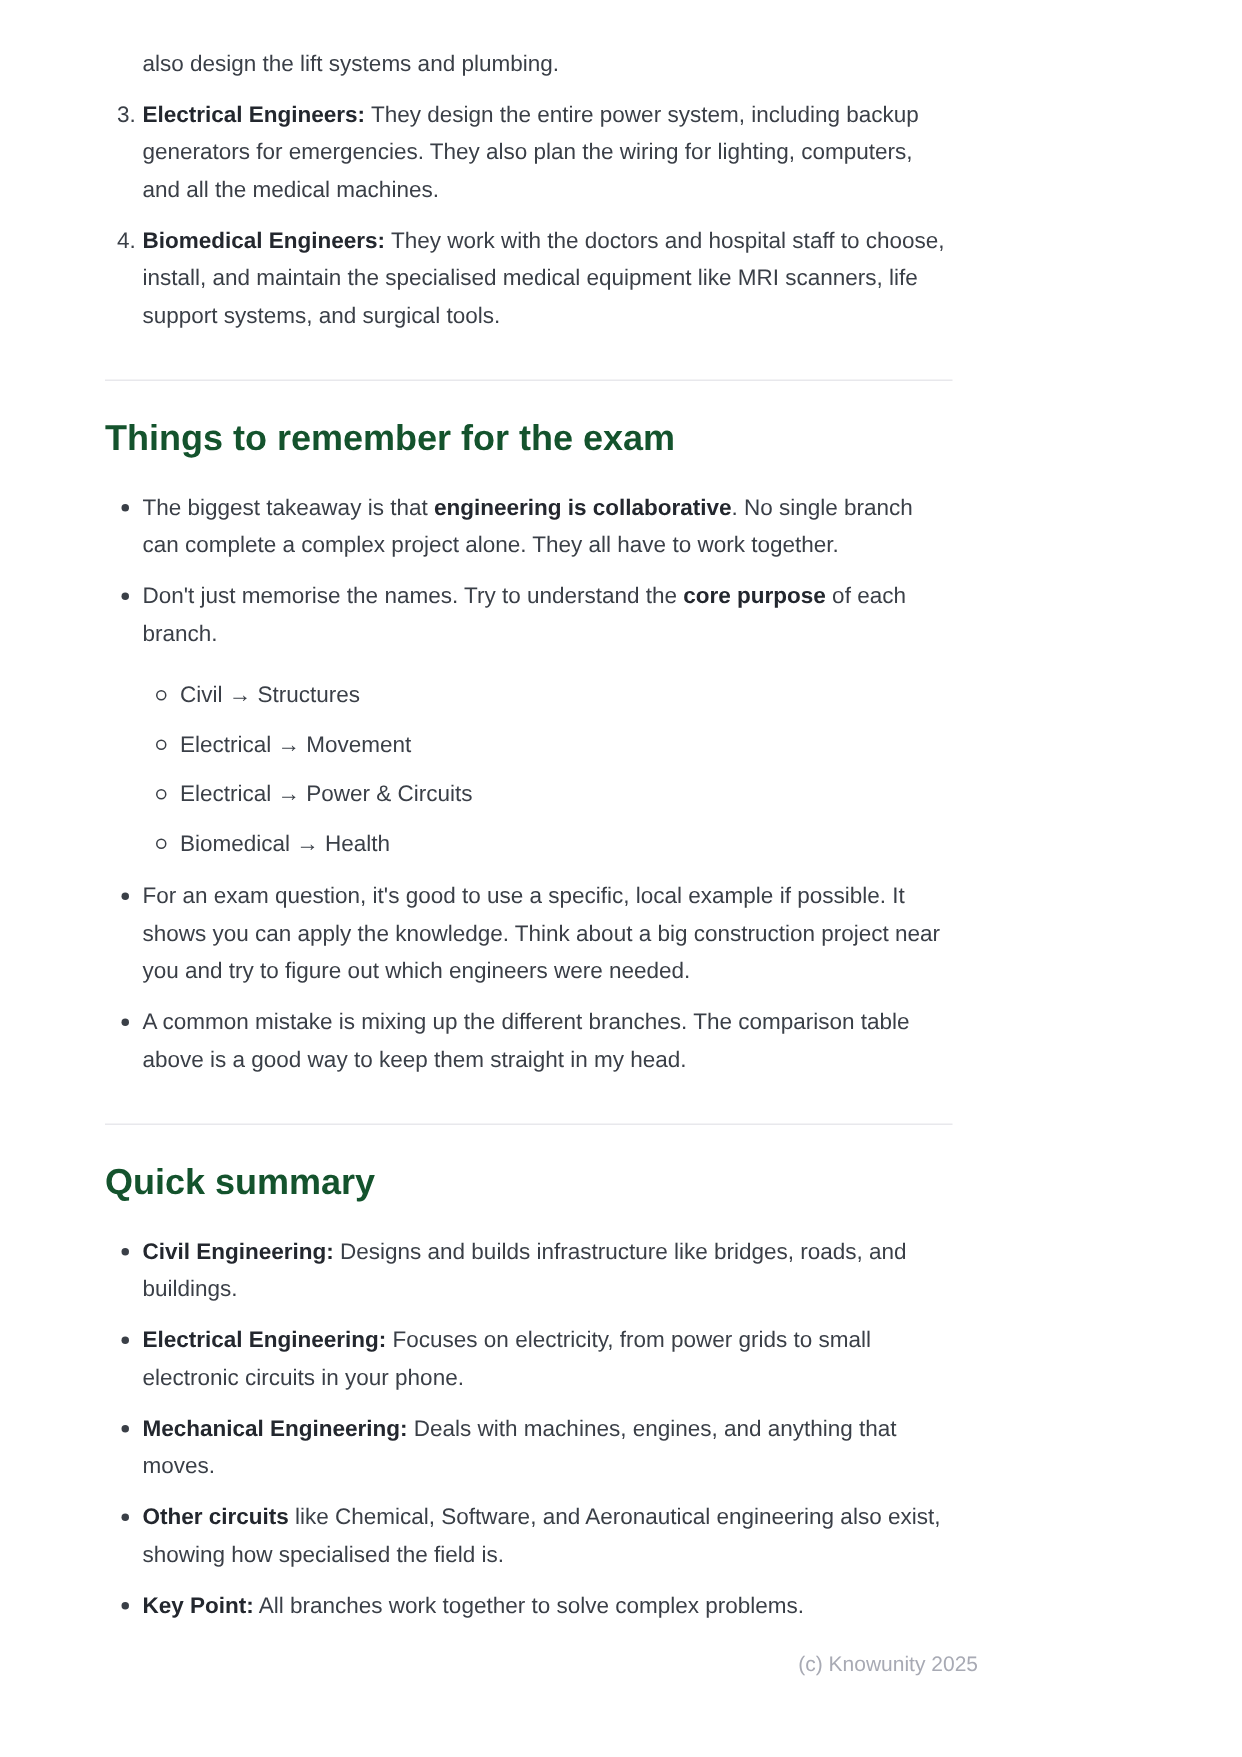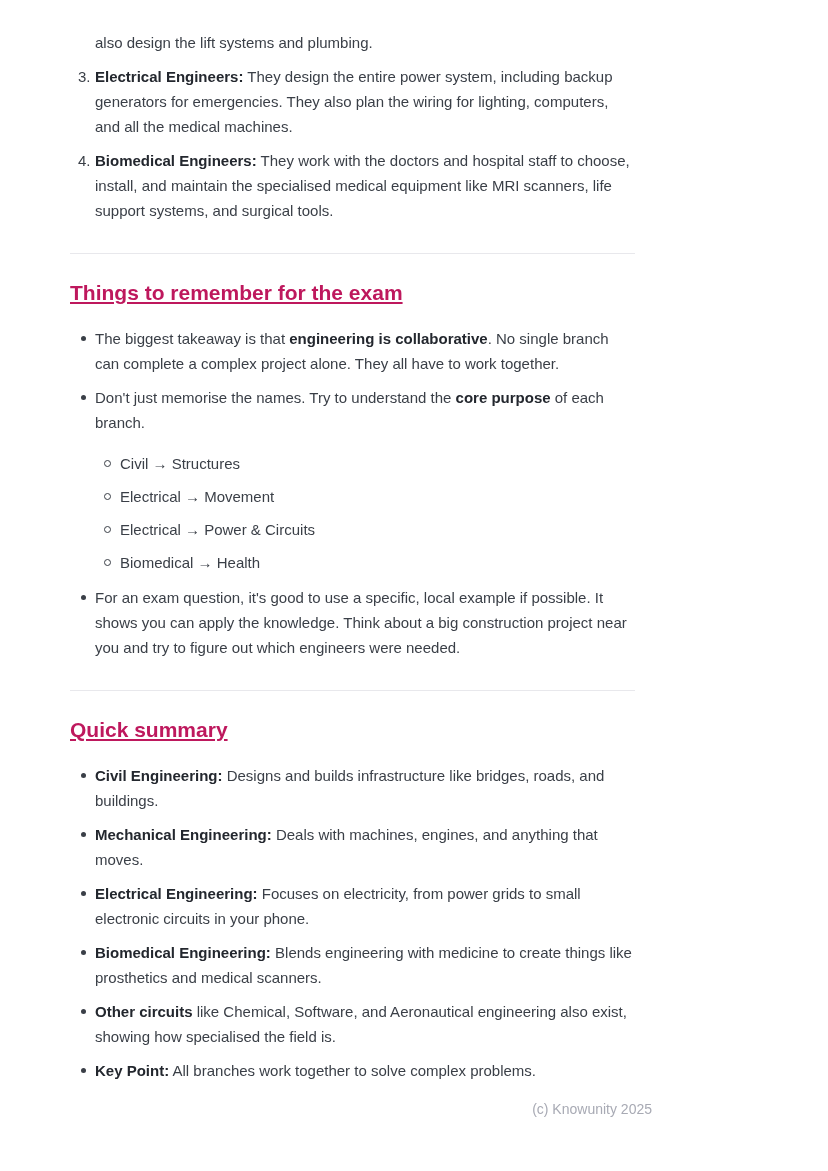--- a/index.html
+++ b/index.html
@@ -9,21 +9,21 @@
   }
   .content{
     position:absolute;left:70px;top:30px;width:565px;
     color:#3a3f47;font-size:15px;line-height:25px;
   }
   .b{font-weight:bold;color:#23272e;}
   .cont-line{margin:0;padding-left:25px;}
   .oli{position:relative;padding-left:25px;margin-top:9px;}
   .oli .num{position:absolute;left:8px;top:0;}
   .rule{height:1px;background:#e8e8ec;border:0;margin:30px 0 0 0;width:565px;}
-  .sec-title{margin:24px 0 0 0;font-size:21px;line-height:30px;font-weight:bold;color:#be185d;text-decoration:underline;}
+  .sec-title{margin:24px 0 0 0;font-size:24px;line-height:30px;font-weight:bold;color:#14532d;}
   .ulist{margin-top:18px;}
   .li{position:relative;padding-left:25px;margin-top:9px;}
   .ulist .li:first-child{margin-top:0;}
   .dot{position:absolute;left:11px;top:10px;width:5px;height:5px;border-radius:50%;background:#3a3f47;}
   .sublist{margin-top:16px;margin-bottom:10px;}
   .sli{position:relative;padding-left:25px;margin-top:8px;}
   .ring{position:absolute;left:9px;top:9px;width:5px;height:5px;border:1.5px solid #3a3f47;border-radius:50%;background:transparent;}
   .side-panel{position:absolute;left:753px;top:37px;width:39px;height:1095px;background:#f6f5fb;z-index:1;}
   .watermark{position:absolute;top:1102px;right:52px;font-size:14px;line-height:14px;color:#a8aab4;z-index:2;}
   .side-bar{position:absolute;left:747px;top:37px;width:6px;height:1095px;background:#c8b8ec;z-index:3;}
@@ -62,42 +62,42 @@
                 <div class="sli"><span class="ring"></span><span>Civil → Structures</span></div>
                 <div class="sli"><span class="ring"></span><span>Electrical → Movement</span></div>
                 <div class="sli"><span class="ring"></span><span>Electrical → Power &amp; Circuits</span></div>
                 <div class="sli"><span class="ring"></span><span>Biomedical → Health</span></div>
               </div></div>
           </div>
           <div class="li">
             <span class="dot"></span>
             <div class="li-text"><span>For an exam question, it's good to use a specific, local example if possible. It shows you can apply the knowledge. Think about a big construction project near you and try to figure out which engineers were needed.</span></div>
           </div>
+          <div class="li">
+            <span class="dot"></span>
+            <div class="li-text"><span>A common mistake is mixing up the different branches. The comparison table above is a good way to keep them straight in my head.</span></div>
+          </div>
         </div>
     </section>
 
     <section>
       <div class="rule"></div>
       <h2 class="sec-title">Quick summary</h2>
       <div class="ulist">
           <div class="li">
             <span class="dot"></span>
             <div class="li-text"><span class="b">Civil Engineering:</span><span> Designs and builds infrastructure like bridges, roads, and buildings.</span></div>
           </div>
           <div class="li">
             <span class="dot"></span>
-            <div class="li-text"><span class="b">Mechanical Engineering:</span><span> Deals with machines, engines, and anything that moves.</span></div>
-          </div>
-          <div class="li">
-            <span class="dot"></span>
             <div class="li-text"><span class="b">Electrical Engineering:</span><span> Focuses on electricity, from power grids to small electronic circuits in your phone.</span></div>
           </div>
           <div class="li">
             <span class="dot"></span>
-            <div class="li-text"><span class="b">Biomedical Engineering:</span><span> Blends engineering with medicine to create things like prosthetics and medical scanners.</span></div>
+            <div class="li-text"><span class="b">Mechanical Engineering:</span><span> Deals with machines, engines, and anything that moves.</span></div>
           </div>
           <div class="li">
             <span class="dot"></span>
             <div class="li-text"><span class="b">Other circuits</span><span> like Chemical, Software, and Aeronautical engineering also exist, showing how specialised the field is.</span></div>
           </div>
           <div class="li">
             <span class="dot"></span>
             <div class="li-text"><span class="b">Key Point:</span><span> All branches work together to solve complex problems.</span></div>
           </div>
         </div>

